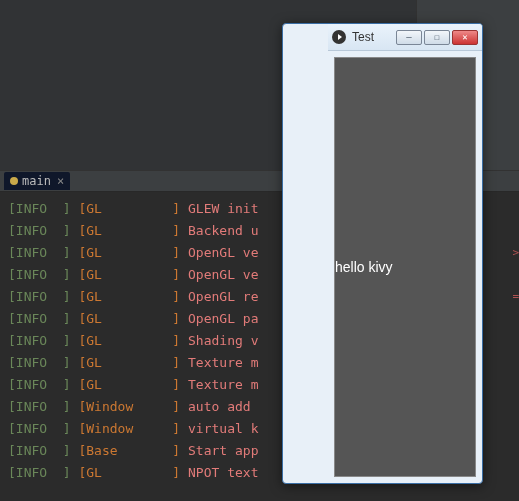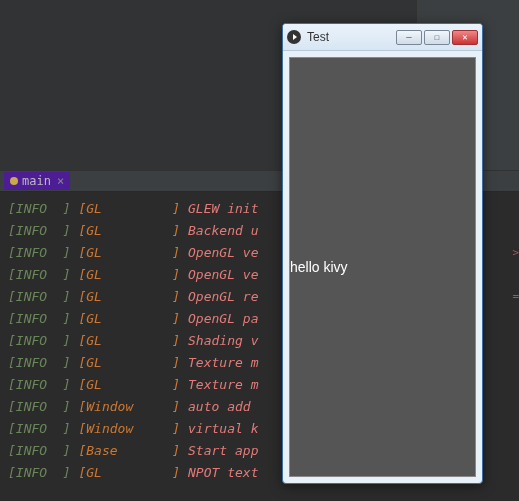--- a/index.html
+++ b/index.html
@@ -36,21 +36,21 @@
     align-items: center;
     padding-left: 4px;
   }
   .tab {
     display: flex;
     align-items: center;
     gap: 4px;
     padding: 2px 6px;
     font-size: 12px;
     color: #bbbbbb;
-    background: #4c1d95;
+    background: #0f172a;
     border-radius: 2px 2px 0 0;
   }
   .tab-icon {
     width: 8px; height: 8px;
     background: #c9a94a;
     border-radius: 50%;
   }
   .tab-close {
     color: #8a8a8a;
     font-size: 12px;
@@ -59,21 +59,21 @@
   .console {
     position: absolute;
     top: 192px; left: 0; right: 0; bottom: 0;
     background: #2b2b2b;
     padding: 6px 8px;
     font-size: 13px;
     line-height: 22px;
     white-space: pre;
     overflow: hidden;
   }
-  .log-line { color: #aaaaaa; font-style: italic; }
+  .log-line { color: #aaaaaa; }
   .log-green { color: #6a8759; }
   .log-orange { color: #cc7832; }
   .log-text { color: #e27b79; }
   .side-marker {
     position: absolute;
     right: 0;
     color: #b05252;
     font-size: 11px;
   }
   
@@ -83,20 +83,21 @@
     left: 282px;
     width: 201px;
     height: 461px;
     background: #e8f0f8;
     border: 1px solid #3a6ea5;
     border-radius: 4px;
     box-shadow: 0 2px 12px rgba(0,0,0,0.5);
     overflow: hidden;
     display: flex;
     flex-direction: column;
+    padding-left: 45px;
   }
   .titlebar {
     height: 27px;
     background: linear-gradient(#eaf3fb, #d8e6f3);
     border-bottom: 1px solid #b8c8d8;
     display: flex;
     align-items: center;
     padding: 0 4px;
   }
   .titlebar-icon {

